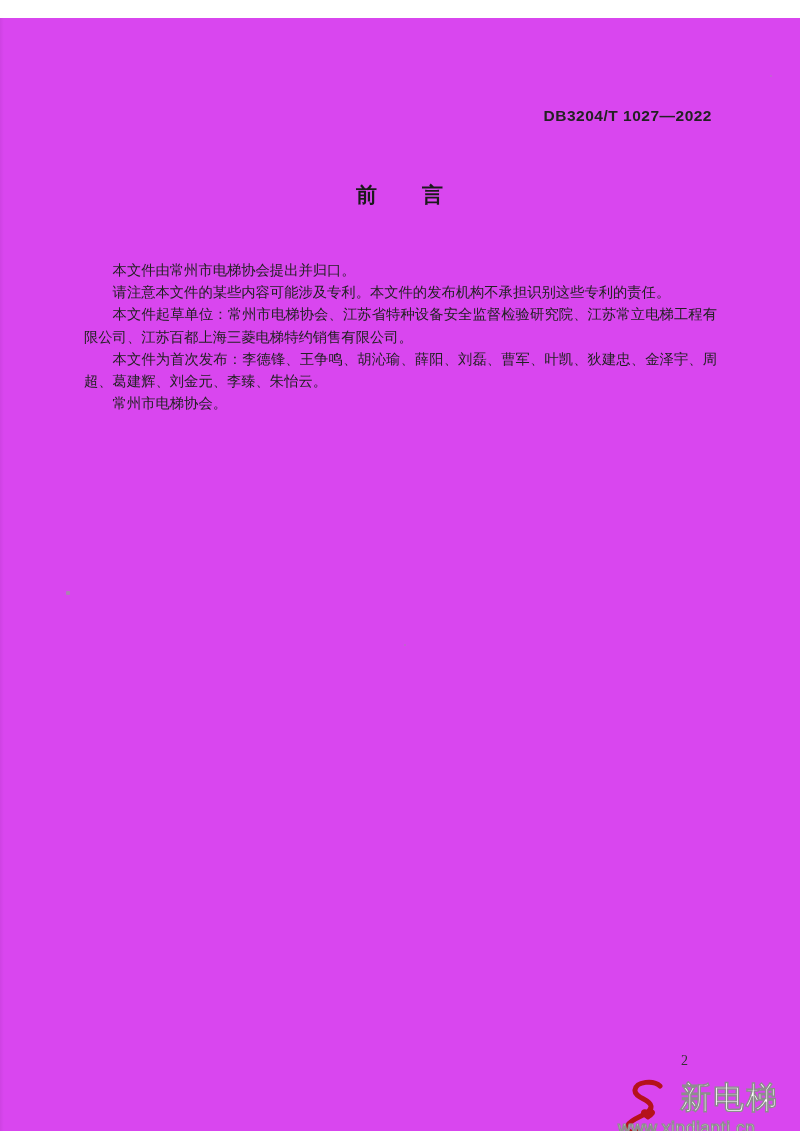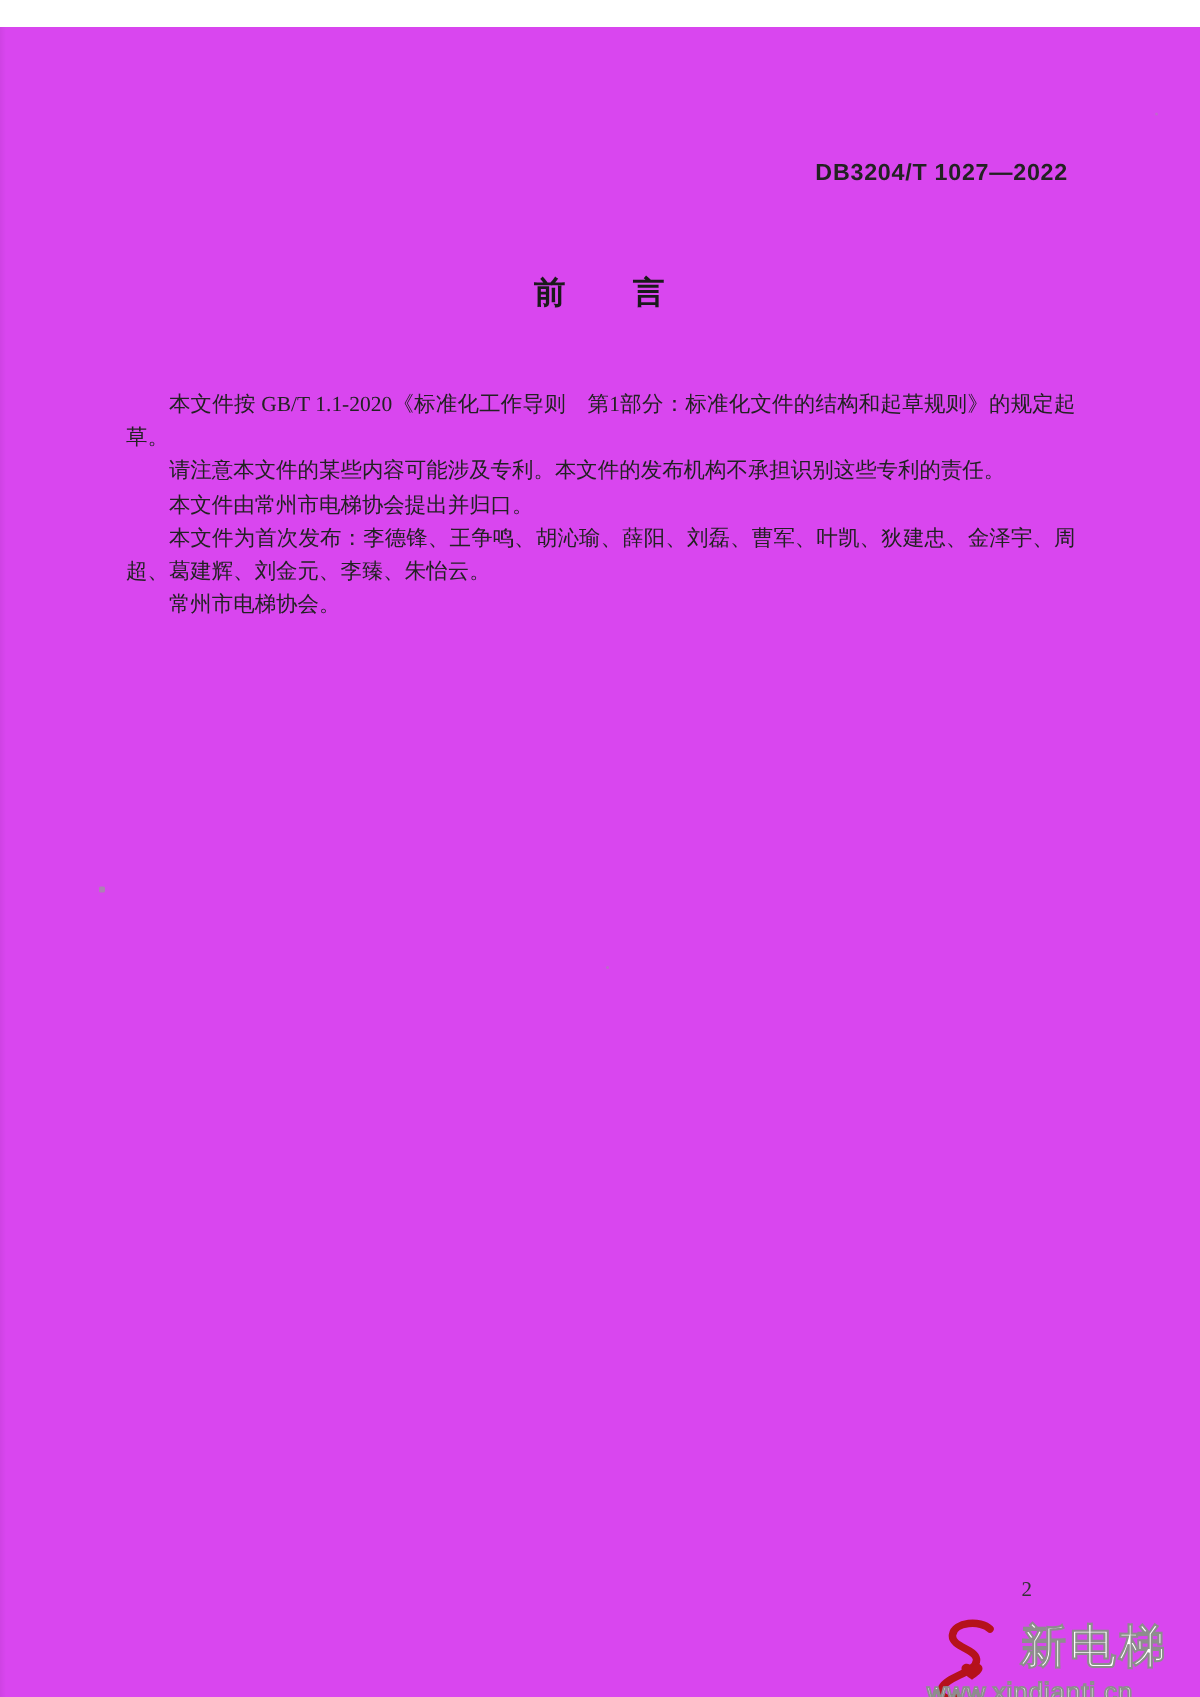--- a/index.html
+++ b/index.html
@@ -122,23 +122,23 @@
 </head>
 <body>
 
 <div class="page">
 
   <div class="doc-number">DB3204/T 1027—2022</div>
 
   <h1 class="title">前　　言</h1>
 
   <div class="body-text">
-    <p>本文件按 GB/T 1.1-2020《标准化工作导则　第1部分：标准化文件的结构和起草规则》的规定起草。</p>
+    <p>本文件由常州市电梯协会提出并归口。</p>
     <p>请注意本文件的某些内容可能涉及专利。本文件的发布机构不承担识别这些专利的责任。</p>
-    <p>本文件由常州市电梯协会提出并归口。</p>
+    <p>本文件起草单位：常州市电梯协会、江苏省特种设备安全监督检验研究院、江苏常立电梯工程有限公司、江苏百都上海三菱电梯特约销售有限公司。</p>
     <p>本文件为首次发布：李德锋、王争鸣、胡沁瑜、薛阳、刘磊、曹军、叶凯、狄建忠、金泽宇、周超、葛建辉、刘金元、李臻、朱怡云。</p>
     <p>常州市电梯协会。</p>
   </div>
 
   <div class="page-number">2</div>
 
   <div class="watermark">
     <svg class="wm-logo" width="52" height="56" viewBox="0 0 52 56">
       <path d="M40 7 C34 1, 16 2, 15 11 C14 19, 30 20, 31 27 C32 36, 12 38, 8 46 C5 52, 12 55, 18 52" fill="none" stroke="#b5121b" stroke-width="5" stroke-linecap="round"></path>
       <path d="M28 32 c2.2-3.2 7-2 7 1.4 c0 2.6-3.4 5-7 7.4 c-3.6-2.4-7-4.8-7-7.4 c0-3.4 4.8-4.6 7-1.4 z" fill="#b5121b"></path>

